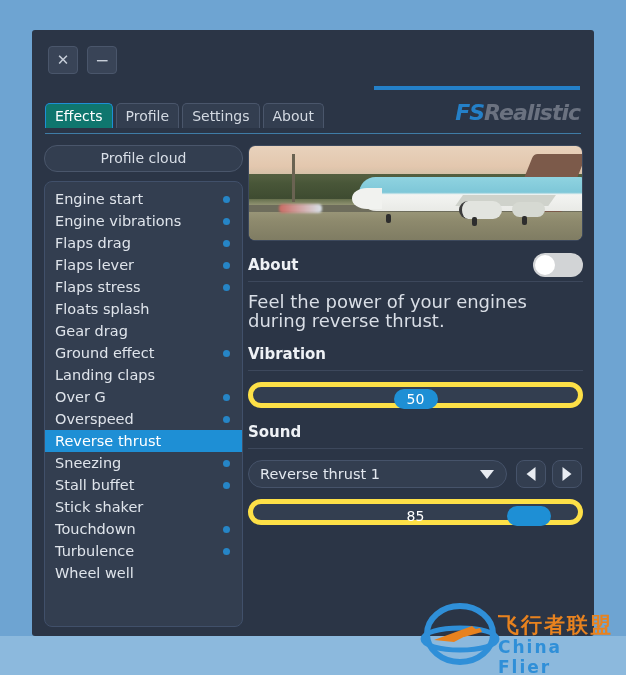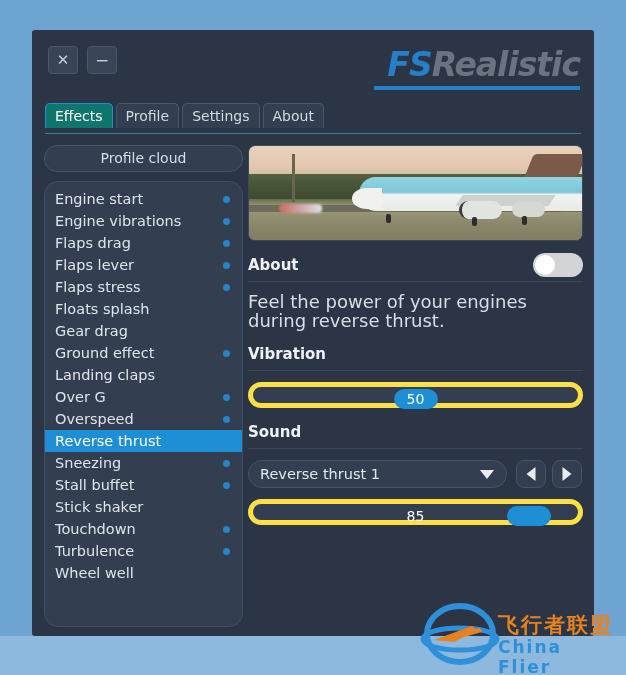--- a/index.html
+++ b/index.html
@@ -69,25 +69,26 @@
     position: absolute;
     right: 14px;
     top: 16px;
     width: 208px;
     height: 46px;
   }
   #logo-text {
     font-family: "DejaVu Sans", "Liberation Sans", sans-serif;
     font-weight: bold;
     font-style: italic;
-    font-size: 33px;
+    font-size: 22px;
     letter-spacing: -1px;
     line-height: 38px;
     text-align: right;
     white-space: nowrap;
+    margin-top: 48px;
   }
   .logo-fs   { color: #2480c8; }
   .logo-rest { color: #6b7280; }
   #logo-underline {
     position: absolute;
     left: 2px; right: 0; bottom: 2px;
     height: 4px;
     background: #2480c8;
   }
 
@@ -160,21 +161,21 @@
     cursor: pointer;
   }
 
   #effects-list {
     position: absolute;
     left: 0; right: 0;
     top: 36px;
     bottom: 0;
     background: #333e50;
     border: 1px solid #41506a;
-    border-radius: 14px;
+    border-radius: 8px;
     overflow: hidden;
     padding-top: 6px;
   }
 
   .effect-row {
     position: relative;
     height: 22px;
     line-height: 22px;
     padding-left: 10px;
     color: #dfe4eb;

